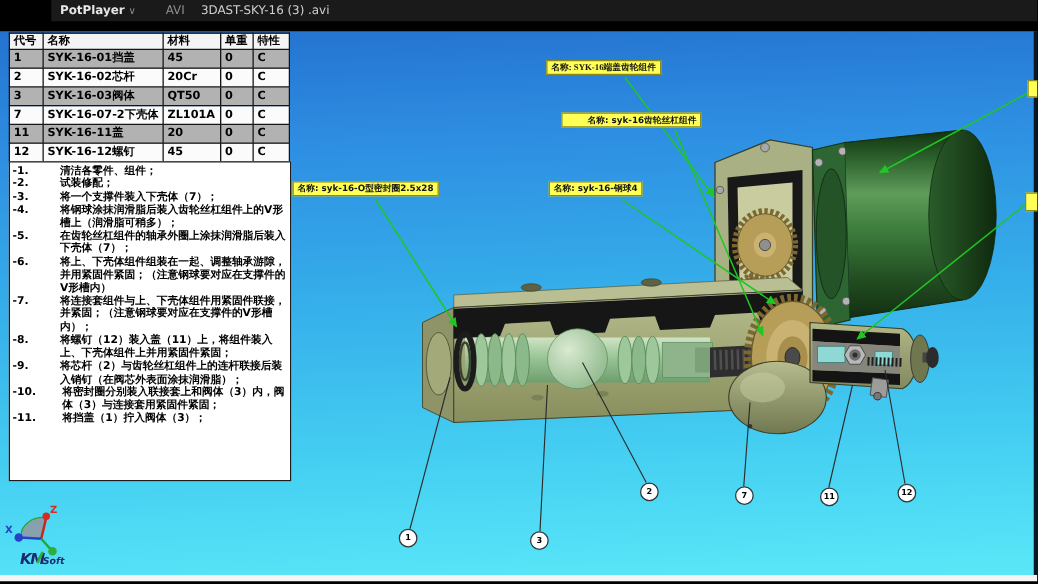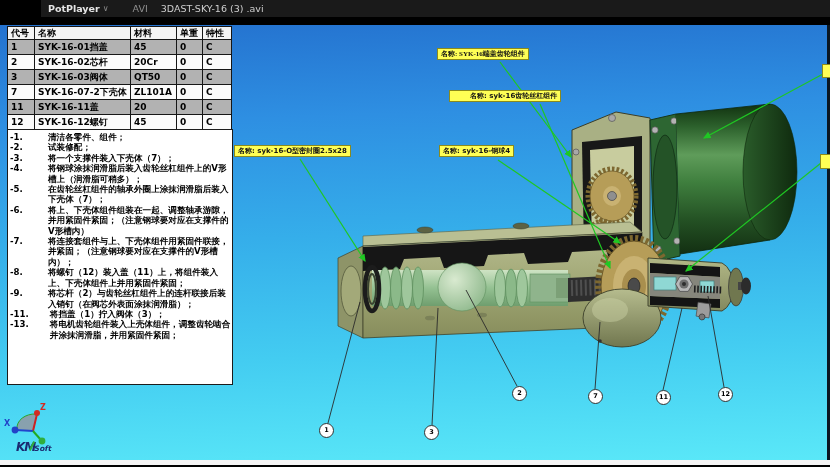--- a/index.html
+++ b/index.html
@@ -333,26 +333,26 @@
       </div>
     <div class="ins">
         <span class="ins-n">-8.</span>
         <span class="ins-t">将螺钉（12）装入盖（11）上，将组件装入上、下壳体组件上并用紧固件紧固；</span>
       </div>
     <div class="ins">
         <span class="ins-n">-9.</span>
         <span class="ins-t">将芯杆（2）与齿轮丝杠组件上的连杆联接后装入销钉（在阀芯外表面涂抹润滑脂）；</span>
       </div>
     <div class="ins">
+        <span class="ins-n">-10.</span>
+        <span class="ins-t">将密封圈分别装入联接套上和阀体（3）内，阀体（3）与连接套用紧固件紧固；</span>
+      </div>
+    <div class="ins">
         <span class="ins-n">-11.</span>
         <span class="ins-t">将挡盖（1）拧入阀体（3）；</span>
-      </div>
-    <div class="ins">
-        <span class="ins-n">-13.</span>
-        <span class="ins-t">将电机齿轮组件装入上壳体组件，调整齿轮啮合并涂抹润滑脂，并用紧固件紧固；</span>
       </div>
   </div>
 
   <div class="plabel pl0">名称: SYK-16端盖齿轮组件</div>
   <div class="plabel pl1">名称: syk-16齿轮丝杠组件</div>
   <div class="plabel pl2">名称: syk-16-O型密封圈2.5x28</div>
   <div class="plabel pl3">名称: syk-16-钢球4</div>
   <div class="plabel pl4"></div>
   <div class="plabel pl5"></div>
 

